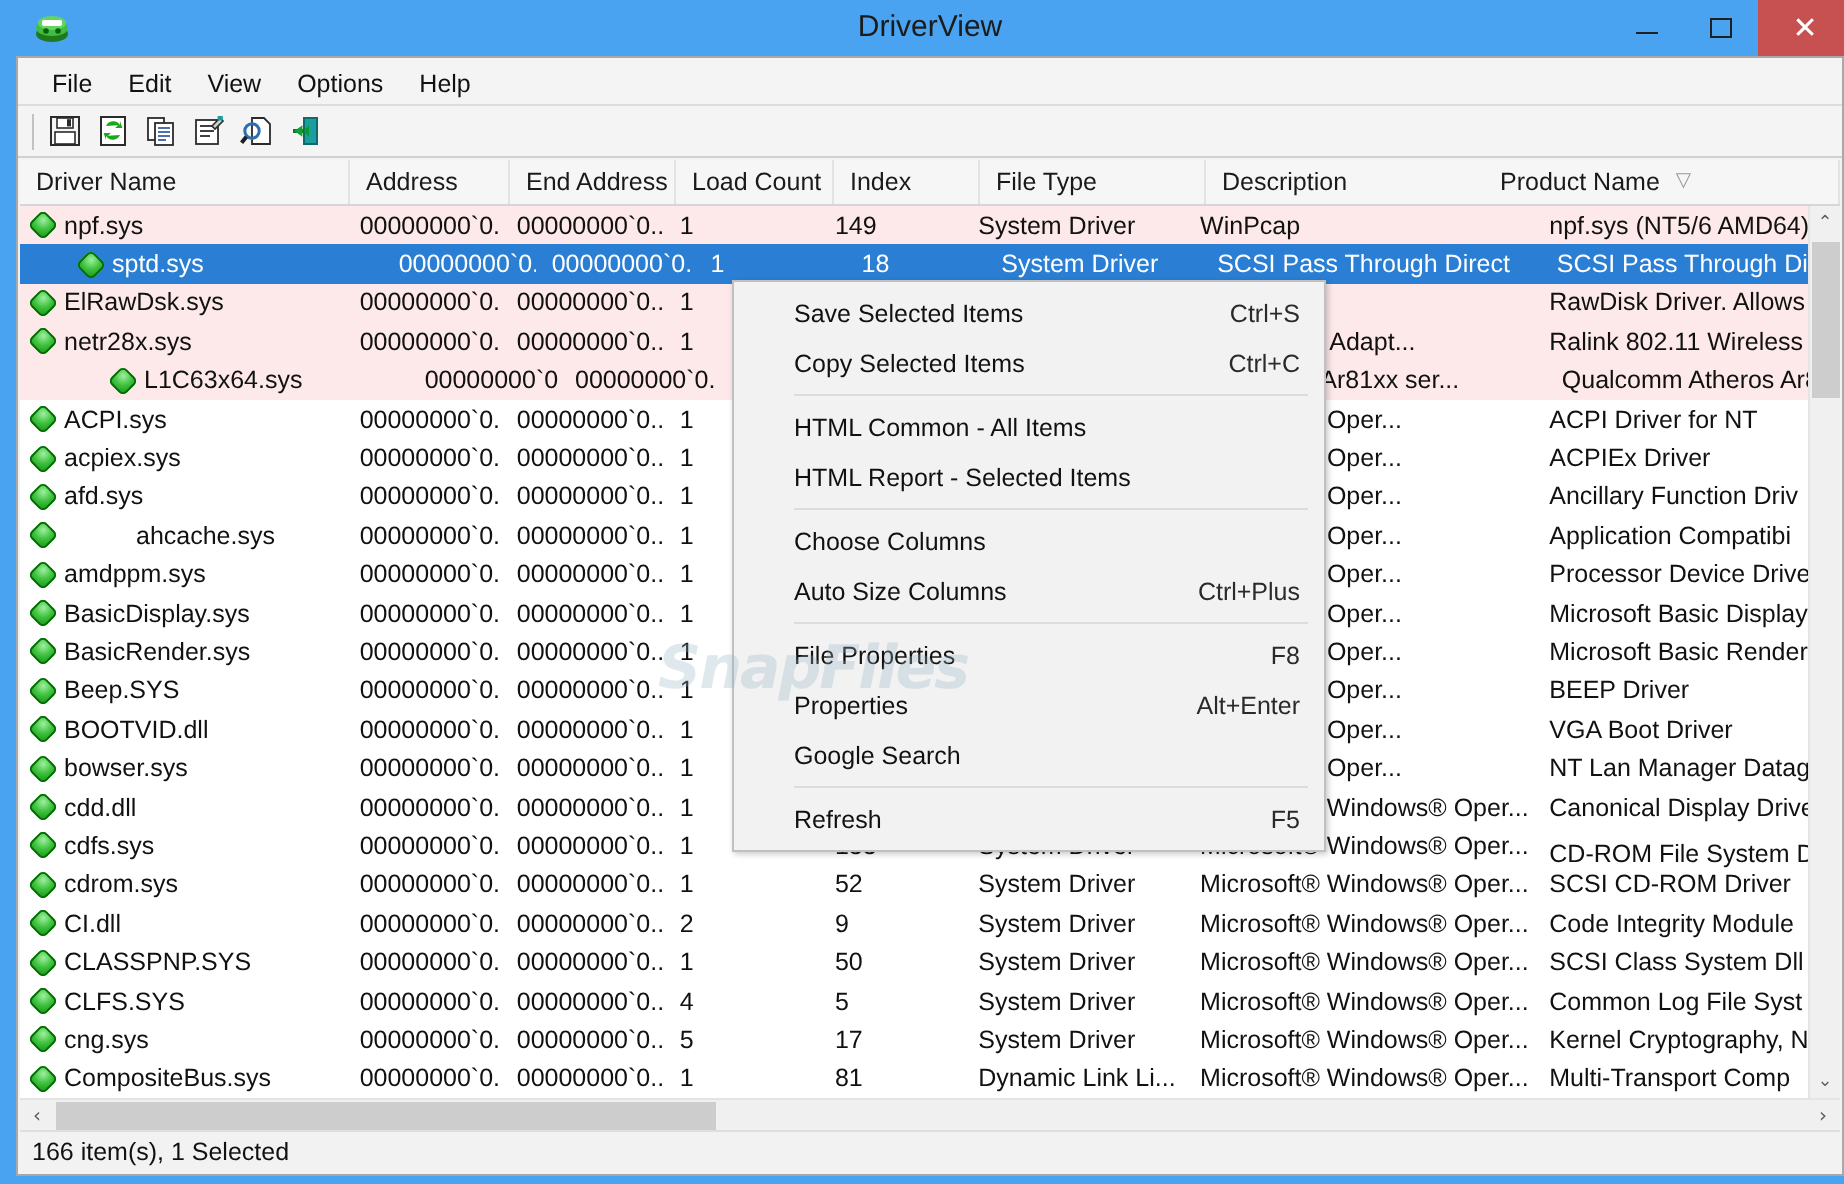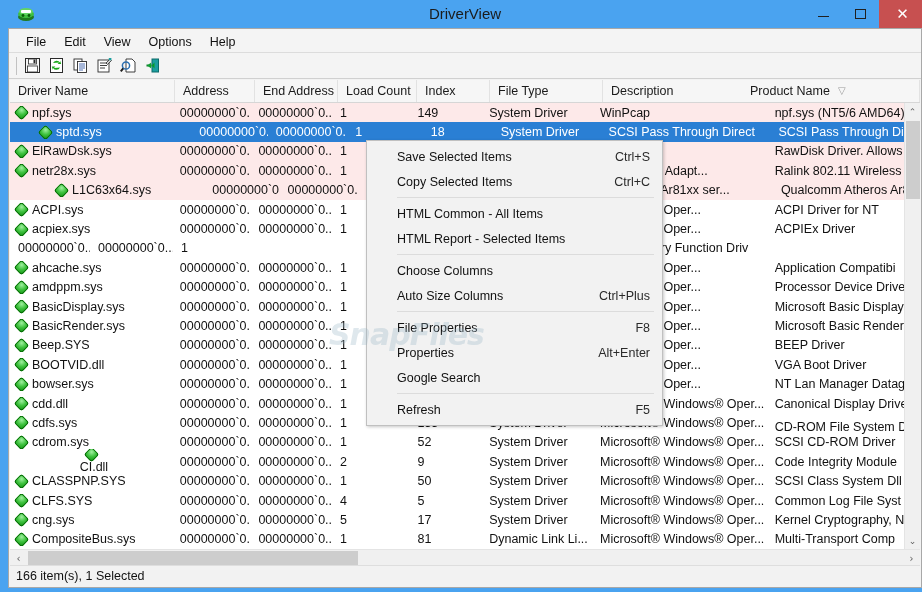--- a/index.html
+++ b/index.html
@@ -340,30 +340,34 @@
             </div>
             <div class="c" style="width: 80px;">00000000`0...</div>
             <div class="c" style="width: 83px;">00000000`0...</div>
             <div class="c" style="width: 79px;">1</div>
             <div class="c" style="width: 73px;"></div>
             <div class="c" style="width: 113px;"></div>
             <div class="c" style="width: 178px;">Windows® Oper...</div>
             <div class="c" style="width: 140px;">ACPIEx Driver</div>
           </div>
           <div class="row">
+            <div class="c c-name" style="width: 165px;">
+              <span class="dicon"></span>
+              <span>afd.sys</span>
+            </div>
             <div class="c" style="width: 80px;">00000000`0...</div>
             <div class="c" style="width: 83px;">00000000`0...</div>
             <div class="c" style="width: 79px;">1</div>
             <div class="c" style="width: 73px;"></div>
             <div class="c" style="width: 113px;"></div>
             <div class="c" style="width: 178px;">Windows® Oper...</div>
             <div class="c" style="width: 140px;">Ancillary Function Driv</div>
           </div>
           <div class="row">
-            <div class="c c-name" style="width: 165px;">
+            <div class="c c-name" style="width: 165px; gap: 36px;">
               <span class="dicon"></span>
               <span>ahcache.sys</span>
             </div>
             <div class="c" style="width: 80px;">00000000`0...</div>
             <div class="c" style="width: 83px;">00000000`0...</div>
             <div class="c" style="width: 79px;">1</div>
             <div class="c" style="width: 73px;"></div>
             <div class="c" style="width: 113px;"></div>
             <div class="c" style="width: 178px;">Windows® Oper...</div>
             <div class="c" style="width: 140px;">Application Compatibi</div>
@@ -479,21 +483,21 @@
             </div>
             <div class="c" style="width: 80px;">00000000`0...</div>
             <div class="c" style="width: 83px;">00000000`0...</div>
             <div class="c" style="width: 79px;">1</div>
             <div class="c" style="width: 73px;">52</div>
             <div class="c" style="width: 113px;">System Driver</div>
             <div class="c" style="width: 178px;">Microsoft® Windows® Oper...</div>
             <div class="c" style="width: 140px;">SCSI CD-ROM Driver</div>
           </div>
           <div class="row">
-            <div class="c c-name" style="width: 165px; flex-direction: column;">
+            <div class="c c-name" style="width: 165px;">
               <span class="dicon"></span>
               <span>CI.dll</span>
             </div>
             <div class="c" style="width: 80px;">00000000`0...</div>
             <div class="c" style="width: 83px;">00000000`0...</div>
             <div class="c" style="width: 79px;">2</div>
             <div class="c" style="width: 73px;">9</div>
             <div class="c" style="width: 113px;">System Driver</div>
             <div class="c" style="width: 178px;">Microsoft® Windows® Oper...</div>
             <div class="c" style="width: 140px;">Code Integrity Module</div>

